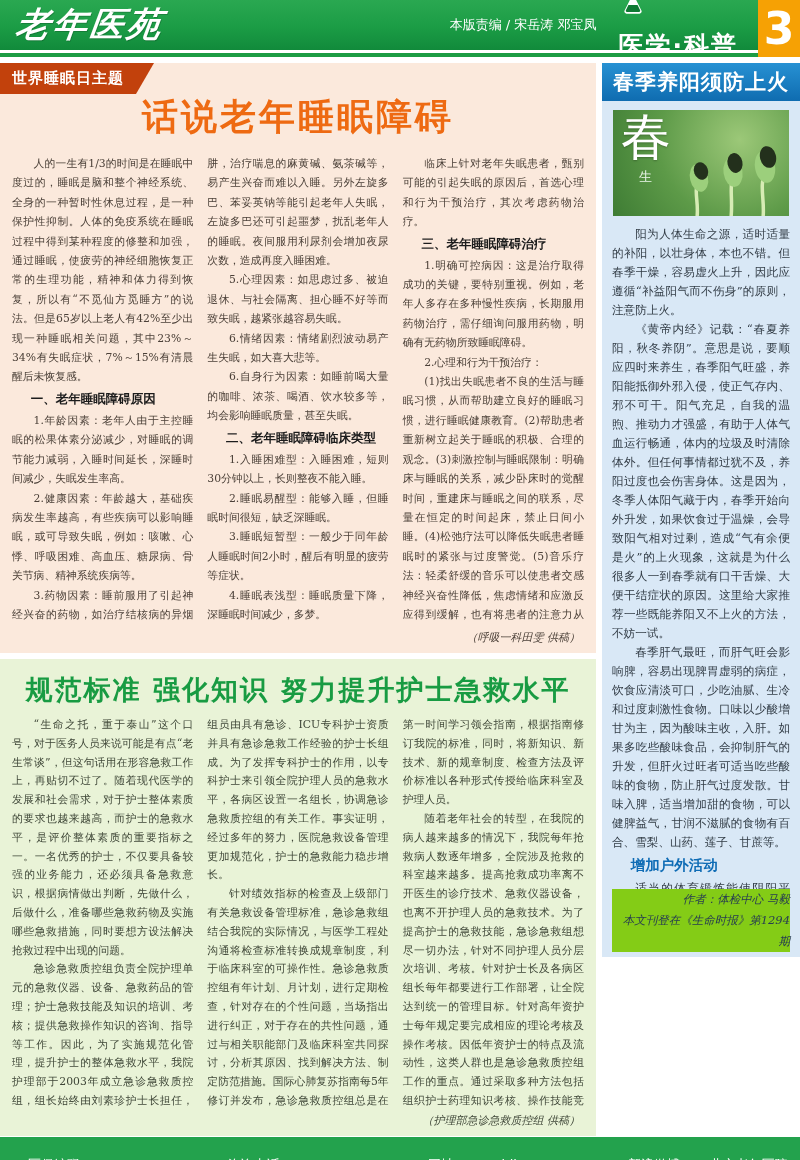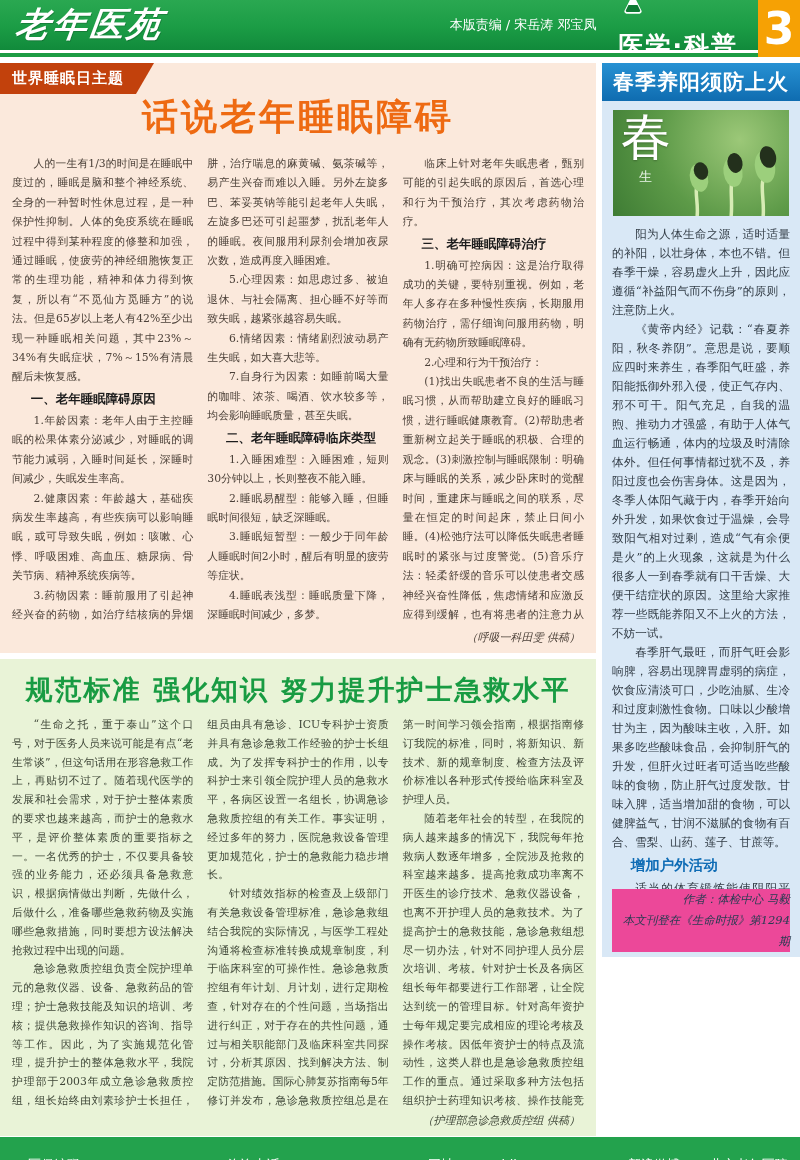--- a/index.html
+++ b/index.html
@@ -63,21 +63,21 @@
   .photo{margin:9px auto 6px;width:176px;height:106px;position:relative;overflow:hidden;
     background:radial-gradient(circle at 72% 28%,#9cc878 0%,#5d9a48 55%,#3e7c34 100%);}
   .photo .big{position:absolute;left:8px;top:2px;color:#fff;font-size:50px;
     line-height:1;font-family:"DejaVu Serif","Liberation Serif",serif;
     text-shadow:0 1px 2px rgba(0,0,0,.25);}
   .photo .small{position:absolute;left:26px;top:58px;color:#eaf5ea;font-size:13px;}
   .photo svg{position:absolute;right:0;bottom:-2px;}
   .sb-body{padding:3px 10px 0;font-size:11.6px;line-height:19px;color:#323c46;text-align:justify;}
   .sb-body .t-h{color:#0f6cb5;font-size:14.5px;text-indent:1.3em;line-height:27px;}
   .sb-credit{position:absolute;bottom:5px;left:10px;right:10px;text-align:right;
-    background:#ec4899;font-size:11.5px;font-style:italic;color:#273c52;line-height:21px;}
+    background:#84cc16;font-size:11.5px;font-style:italic;color:#273c52;line-height:21px;}
 
   
   .footer{position:absolute;left:0;top:1137px;width:800px;height:23px;background:#23a24d;
     color:#fff;display:flex;align-items:center;
     font-family:"DejaVu Sans","Liberation Sans",sans-serif;font-size:13px;}
   .f-item{width:200px;box-sizing:border-box;padding-left:28px;white-space:nowrap;overflow:hidden;margin-top:32px;}
 </style>
 </head>
 <body>
 
@@ -102,21 +102,21 @@
   <h1>话说老年睡眠障碍</h1>
   <div class="cols">
 
   <p class="para t-p">人的一生有1/3的时间是在睡眠中度过的，睡眠是脑和整个神经系统、全身的一种暂时性休息过程，是一种保护性抑制。人体的免疫系统在睡眠过程中得到某种程度的修整和加强，通过睡眠，使疲劳的神经细胞恢复正常的生理功能，精神和体力得到恢复，所以有“不觅仙方觅睡方”的说法。但是65岁以上老人有42%至少出现一种睡眠相关问题，其中23%～34%有失眠症状，7%～15%有清晨醒后未恢复感。</p>
       <p class="para t-h">一、老年睡眠障碍原因</p>
       <p class="para t-p">1.年龄因素：老年人由于主控睡眠的松果体素分泌减少，对睡眠的调节能力减弱，入睡时间延长，深睡时间减少，失眠发生率高。</p>
       <p class="para t-p">2.健康因素：年龄越大，基础疾病发生率越高，有些疾病可以影响睡眠，或可导致失眠，例如：咳嗽、心悸、呼吸困难、高血压、糖尿病、骨关节病、精神系统疾病等。</p>
       <p class="para t-p">3.药物因素：睡前服用了引起神经兴奋的药物，如治疗结核病的异烟肼，治疗喘息的麻黄碱、氨茶碱等，易产生兴奋而难以入睡。另外左旋多巴、苯妥英钠等能引起老年人失眠，左旋多巴还可引起噩梦，扰乱老年人的睡眠。夜间服用利尿剂会增加夜尿次数，造成再度入睡困难。</p>
       <p class="para t-p">5.心理因素：如思虑过多、被迫退休、与社会隔离、担心睡不好等而致失眠，越紧张越容易失眠。</p>
       <p class="para t-p">6.情绪因素：情绪剧烈波动易产生失眠，如大喜大悲等。</p>
-      <p class="para t-p">7.自身行为因素：如睡前喝大量的咖啡、浓茶、喝酒、饮水较多等，均会影响睡眠质量，甚至失眠。</p>
+      <p class="para t-p">6.自身行为因素：如睡前喝大量的咖啡、浓茶、喝酒、饮水较多等，均会影响睡眠质量，甚至失眠。</p>
       <p class="para t-h">二、老年睡眠障碍临床类型</p>
       <p class="para t-p">1.入睡困难型：入睡困难，短则30分钟以上，长则整夜不能入睡。</p>
       <p class="para t-p">2.睡眠易醒型：能够入睡，但睡眠时间很短，缺乏深睡眠。</p>
       <p class="para t-p">3.睡眠短暂型：一般少于同年龄人睡眠时间2小时，醒后有明显的疲劳等症状。</p>
       <p class="para t-p">4.睡眠表浅型：睡眠质量下降，深睡眠时间减少，多梦。</p>
       <p class="para t-p">临床上针对老年失眠患者，甄别可能的引起失眠的原因后，首选心理和行为干预治疗，其次考虑药物治疗。</p>
       <p class="para t-h">三、老年睡眠障碍治疗</p>
       <p class="para t-p">1.明确可控病因：这是治疗取得成功的关键，要特别重视。例如，老年人多存在多种慢性疾病，长期服用药物治疗，需仔细询问服用药物，明确有无药物所致睡眠障碍。</p>
       <p class="para t-p">2.心理和行为干预治疗：</p>
       <p class="para t-p">(1)找出失眠患者不良的生活与睡眠习惯，从而帮助建立良好的睡眠习惯，进行睡眠健康教育。(2)帮助患者重新树立起关于睡眠的积极、合理的观念。(3)刺激控制与睡眠限制：明确床与睡眠的关系，减少卧床时的觉醒时间，重建床与睡眠之间的联系，尽量在恒定的时间起床，禁止日间小睡。(4)松弛疗法可以降低失眠患者睡眠时的紧张与过度警觉。(5)音乐疗法：轻柔舒缓的音乐可以使患者交感神经兴奋性降低，焦虑情绪和应激反应得到缓解，也有将患者的注意力从难以入眠的压力中分散出来的作用，这可以促使患者处于放松状态从而改善睡眠。(6)催眠疗法：可以增加患者放松的深度，并通过放松和想象的方法减少与焦虑相关的过度担忧以及交感神经兴奋。</p>

